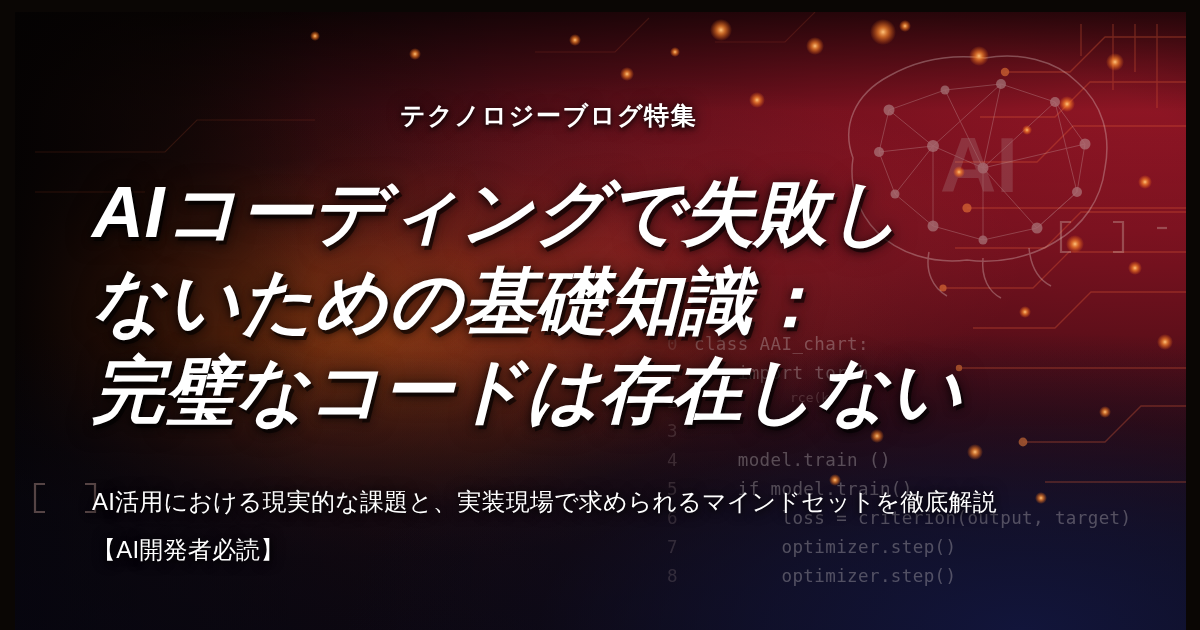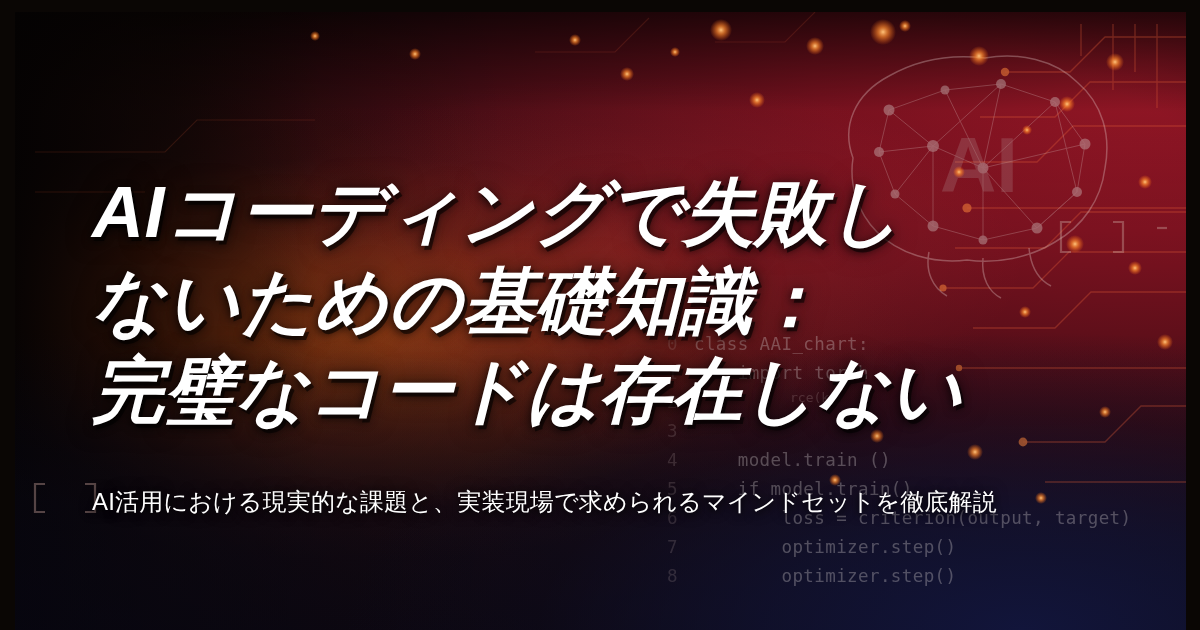--- a/index.html
+++ b/index.html
@@ -245,25 +245,27 @@
   </svg>
 
   <div style="position:absolute;left:790px;top:390px;z-index:10;
               font-family:'DejaVu Sans Mono','Liberation Mono',monospace;
               font-size:13px;color:rgba(226,200,200,0.20);white-space:pre;">rce(k)</div>
 
   <div class="code-overlay" id="code-overlay"><div class="code-row"><span class="code-gutter">0</span><span class="code-text">class AAI_chart:</span></div><div class="code-row"><span class="code-gutter">1</span><span class="code-text">    import torch</span></div><div class="code-row"><span class="code-gutter">2</span><span class="code-text"></span></div><div class="code-row"><span class="code-gutter">3</span><span class="code-text"></span></div><div class="code-row"><span class="code-gutter">4</span><span class="code-text">    model.train ()</span></div><div class="code-row"><span class="code-gutter">5</span><span class="code-text">    if model.train()</span></div><div class="code-row"><span class="code-gutter">6</span><span class="code-text">        loss = criterion(output, target)</span></div><div class="code-row"><span class="code-gutter">7</span><span class="code-text">        optimizer.step()</span></div><div class="code-row"><span class="code-gutter">8</span><span class="code-text">        optimizer.step()</span></div></div>
 
   <div class="content">
 
+    <div class="eyebrow">テクノロジーブログ特集</div>
 
     <div class="headline" id="headline">
         <div class="headline-line">AIコーディングで失敗し</div>
         <div class="headline-line">ないための基礎知識：</div>
         <div class="headline-line l3">完璧なコードは存在しない</div>
       </div>
 
     <div class="subtitle" id="subtitle">
         <div class="subtitle-line">AI活用における現実的な課題と、実装現場で求められるマインドセットを徹底解説</div>
+        <div class="subtitle-line">【AI開発者必読】</div>
       </div>
 
   </div>
 </div>
 
 </body></html>

